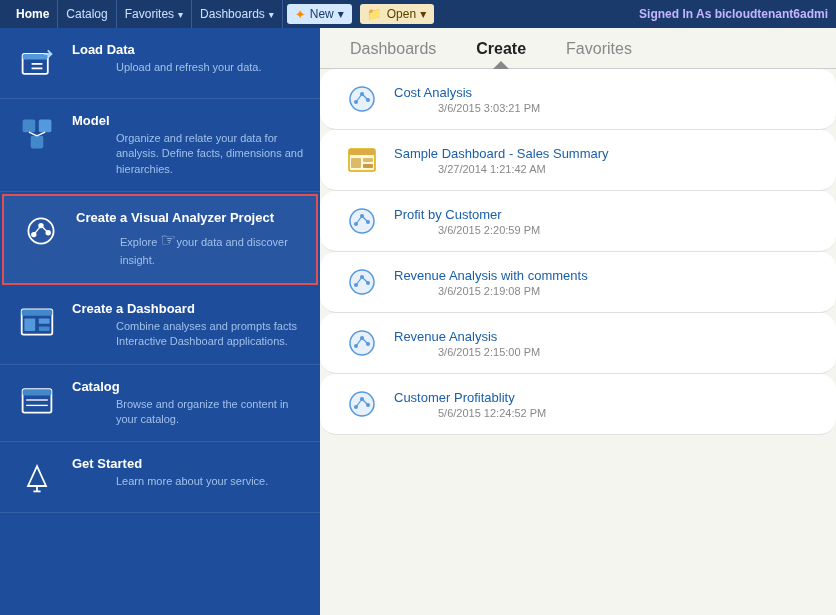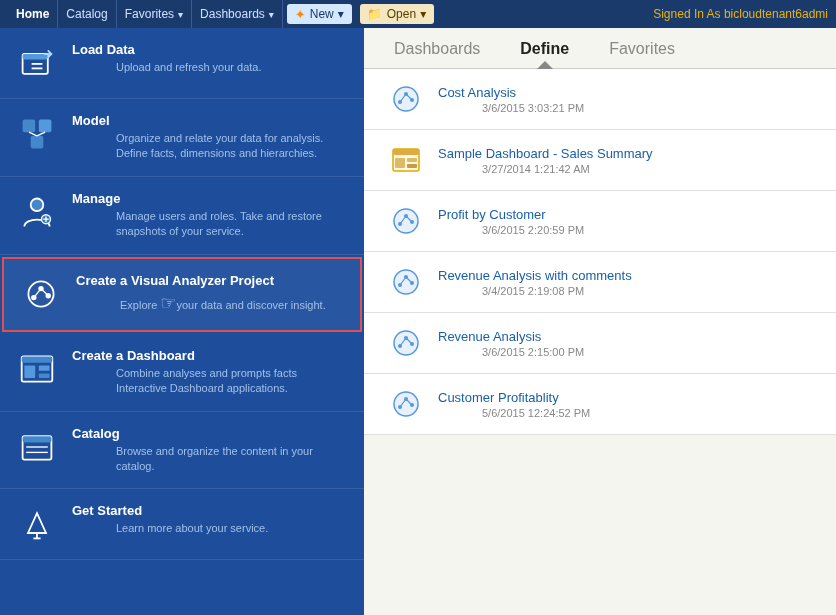--- a/index.html
+++ b/index.html
@@ -61,31 +61,31 @@
       height: 20px;
       margin: 0 4px;
     }
     .nav-open-btn .folder-icon { color: #cc8800; font-size: 12px; }
     .signed-in {
       margin-left: auto;
       color: #cce0ff;
       font-size: 12px;
       padding-left: 8px;
     }
-    .signed-in span { color: #eab308; font-weight: normal; }
+    .signed-in span { color: #c4b5fd; font-weight: bold; }
 
     
     .main-layout {
       display: flex;
       height: calc(615px - 28px);
     }
 
     
     .sidebar {
-      width: 364px;
+      width: 320px;
       background: #1e4d9b;
       color: white;
       overflow-y: auto;
       flex-shrink: 0;
     }
     .sidebar-item {
       display: flex;
       align-items: flex-start;
       padding: 14px 16px;
       cursor: pointer;
@@ -168,20 +168,21 @@
       padding: 0;
     }
     .recent-item {
       display: flex;
       align-items: center;
       padding: 12px 24px;
       border-bottom: 1px solid #e0e0e0;
       background: white;
       cursor: pointer;
       gap: 14px;
+      border-radius: 16px;
     }
     .recent-icon {
       width: 36px;
       height: 36px;
       flex-shrink: 0;
       display: flex;
       align-items: center;
       justify-content: center;
     }
     .recent-icon svg { width: 30px; height: 30px; }
@@ -263,35 +264,20 @@
           <line x1="11" y1="18" x2="20" y2="22" stroke="white" stroke-width="1.5"></line>
           <line x1="29" y1="18" x2="20" y2="22" stroke="white" stroke-width="1.5"></line>
         </svg>
       </div>
       <div class="sidebar-text">
         <div class="sidebar-title">Model</div>
         <div class="sidebar-desc">Organize and relate your data for analysis. Define facts, dimensions and hierarchies.</div>
       </div>
     </div>
 
-    <div class="sidebar-item">
-      <div class="sidebar-icon">
-        <svg viewBox="0 0 40 40" fill="none" xmlns="http://www.w3.org/2000/svg">
-          <circle cx="20" cy="12" r="7" stroke="white" stroke-width="2" fill="#4488cc"></circle>
-          <path d="M6 36 C6 26 34 26 34 36" stroke="white" stroke-width="2" fill="none"></path>
-          <circle cx="30" cy="28" r="5" fill="#3377bb" stroke="white" stroke-width="1.5"></circle>
-          <line x1="30" y1="25" x2="30" y2="31" stroke="white" stroke-width="1.5"></line>
-          <line x1="27" y1="28" x2="33" y2="28" stroke="white" stroke-width="1.5"></line>
-        </svg>
-      </div>
-      <div class="sidebar-text">
-        <div class="sidebar-title">Manage</div>
-        <div class="sidebar-desc">Manage users and roles. Take and restore snapshots of your service.</div>
-      </div>
-    </div>
 
 
     <div class="sidebar-item highlighted">
       <div class="sidebar-icon">
         <svg viewBox="0 0 40 40" fill="none" xmlns="http://www.w3.org/2000/svg">
           <circle cx="20" cy="20" r="14" stroke="white" stroke-width="2" fill="none"></circle>
           <circle cx="12" cy="24" r="3" fill="white"></circle>
           <circle cx="20" cy="14" r="3" fill="white"></circle>
           <circle cx="28" cy="22" r="3" fill="white"></circle>
           <line x1="12" y1="24" x2="20" y2="14" stroke="white" stroke-width="1.5"></line>
@@ -351,21 +337,21 @@
         <div class="sidebar-desc">Learn more about your service.</div>
       </div>
     </div>
 
   </aside>
 
   <main class="content">
 
     <div class="tabs-header">
       <div class="tab">Dashboards</div>
-      <div class="tab active">Define</div>
+      <div class="tab active">Create</div>
       <div class="tab">Favorites</div>
     </div>
 
     <div class="recent-list">
 
       <div class="recent-item">
         <div class="recent-icon">
           <svg viewBox="0 0 30 30" fill="none">
             <circle cx="15" cy="15" r="12" stroke="#5599dd" stroke-width="1.5" fill="#e8f0fb"></circle>
             <circle cx="9" cy="18" r="2" fill="#5599dd"></circle>
@@ -420,21 +406,21 @@
             <circle cx="15" cy="15" r="12" stroke="#5599dd" stroke-width="1.5" fill="#e8f0fb"></circle>
             <circle cx="9" cy="18" r="2" fill="#5599dd"></circle>
             <circle cx="15" cy="10" r="2" fill="#5599dd"></circle>
             <circle cx="21" cy="16" r="2" fill="#5599dd"></circle>
             <line x1="9" y1="18" x2="15" y2="10" stroke="#5599dd" stroke-width="1.2"></line>
             <line x1="15" y1="10" x2="21" y2="16" stroke="#5599dd" stroke-width="1.2"></line>
           </svg>
         </div>
         <div class="recent-text">
           <div class="recent-title">Revenue Analysis with comments</div>
-          <div class="recent-date">3/4/2015 2:19:08 PM</div>
+          <div class="recent-date">3/6/2015 2:19:08 PM</div>
         </div>
       </div>
 
       <div class="recent-item">
         <div class="recent-icon">
           <svg viewBox="0 0 30 30" fill="none">
             <circle cx="15" cy="15" r="12" stroke="#5599dd" stroke-width="1.5" fill="#e8f0fb"></circle>
             <circle cx="9" cy="18" r="2" fill="#5599dd"></circle>
             <circle cx="15" cy="10" r="2" fill="#5599dd"></circle>
             <circle cx="21" cy="16" r="2" fill="#5599dd"></circle>

